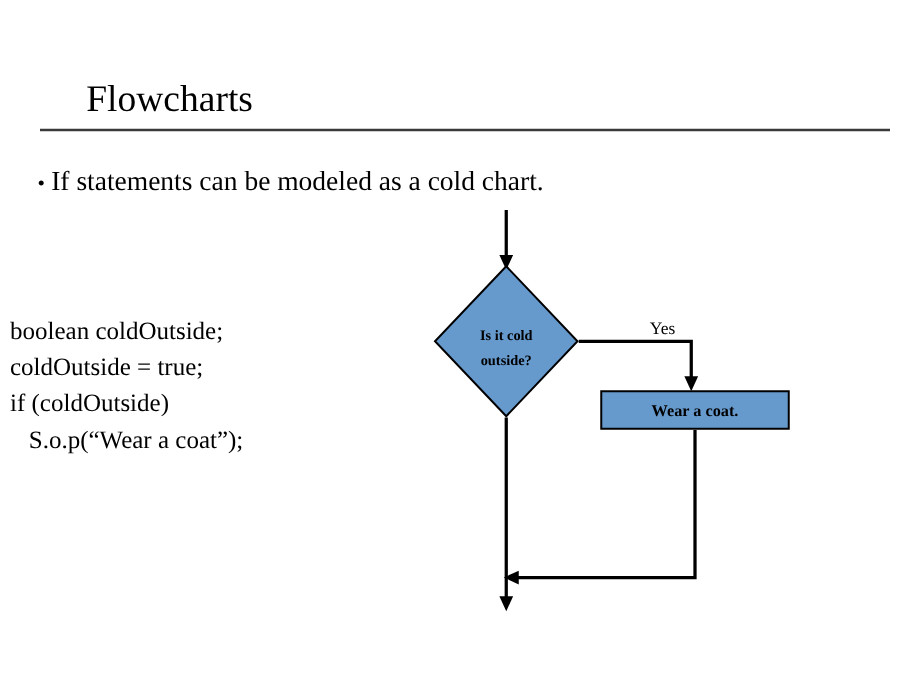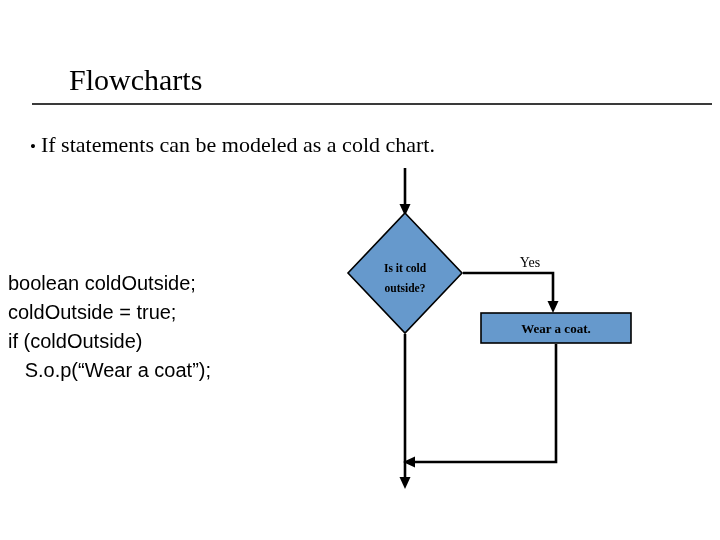--- a/index.html
+++ b/index.html
@@ -55,22 +55,22 @@
   }
   #bullet-marker {
     font-size: 17px;
     line-height: 28px;
     margin-right: 5px;
   }
   
   #code-block {
     position: absolute;
     left: 8px;
-    top: 249px;
-    font-family: Liberation Sans, sans-serif;
+    top: 231px;
+    font-family: Liberation Serif, serif;
     font-size: 20px;
     line-height: 29px;
     color: #000000;
     white-space: pre;
   }
   
   #flow-svg {
     position: absolute;
     left: 0;
     top: 0;

